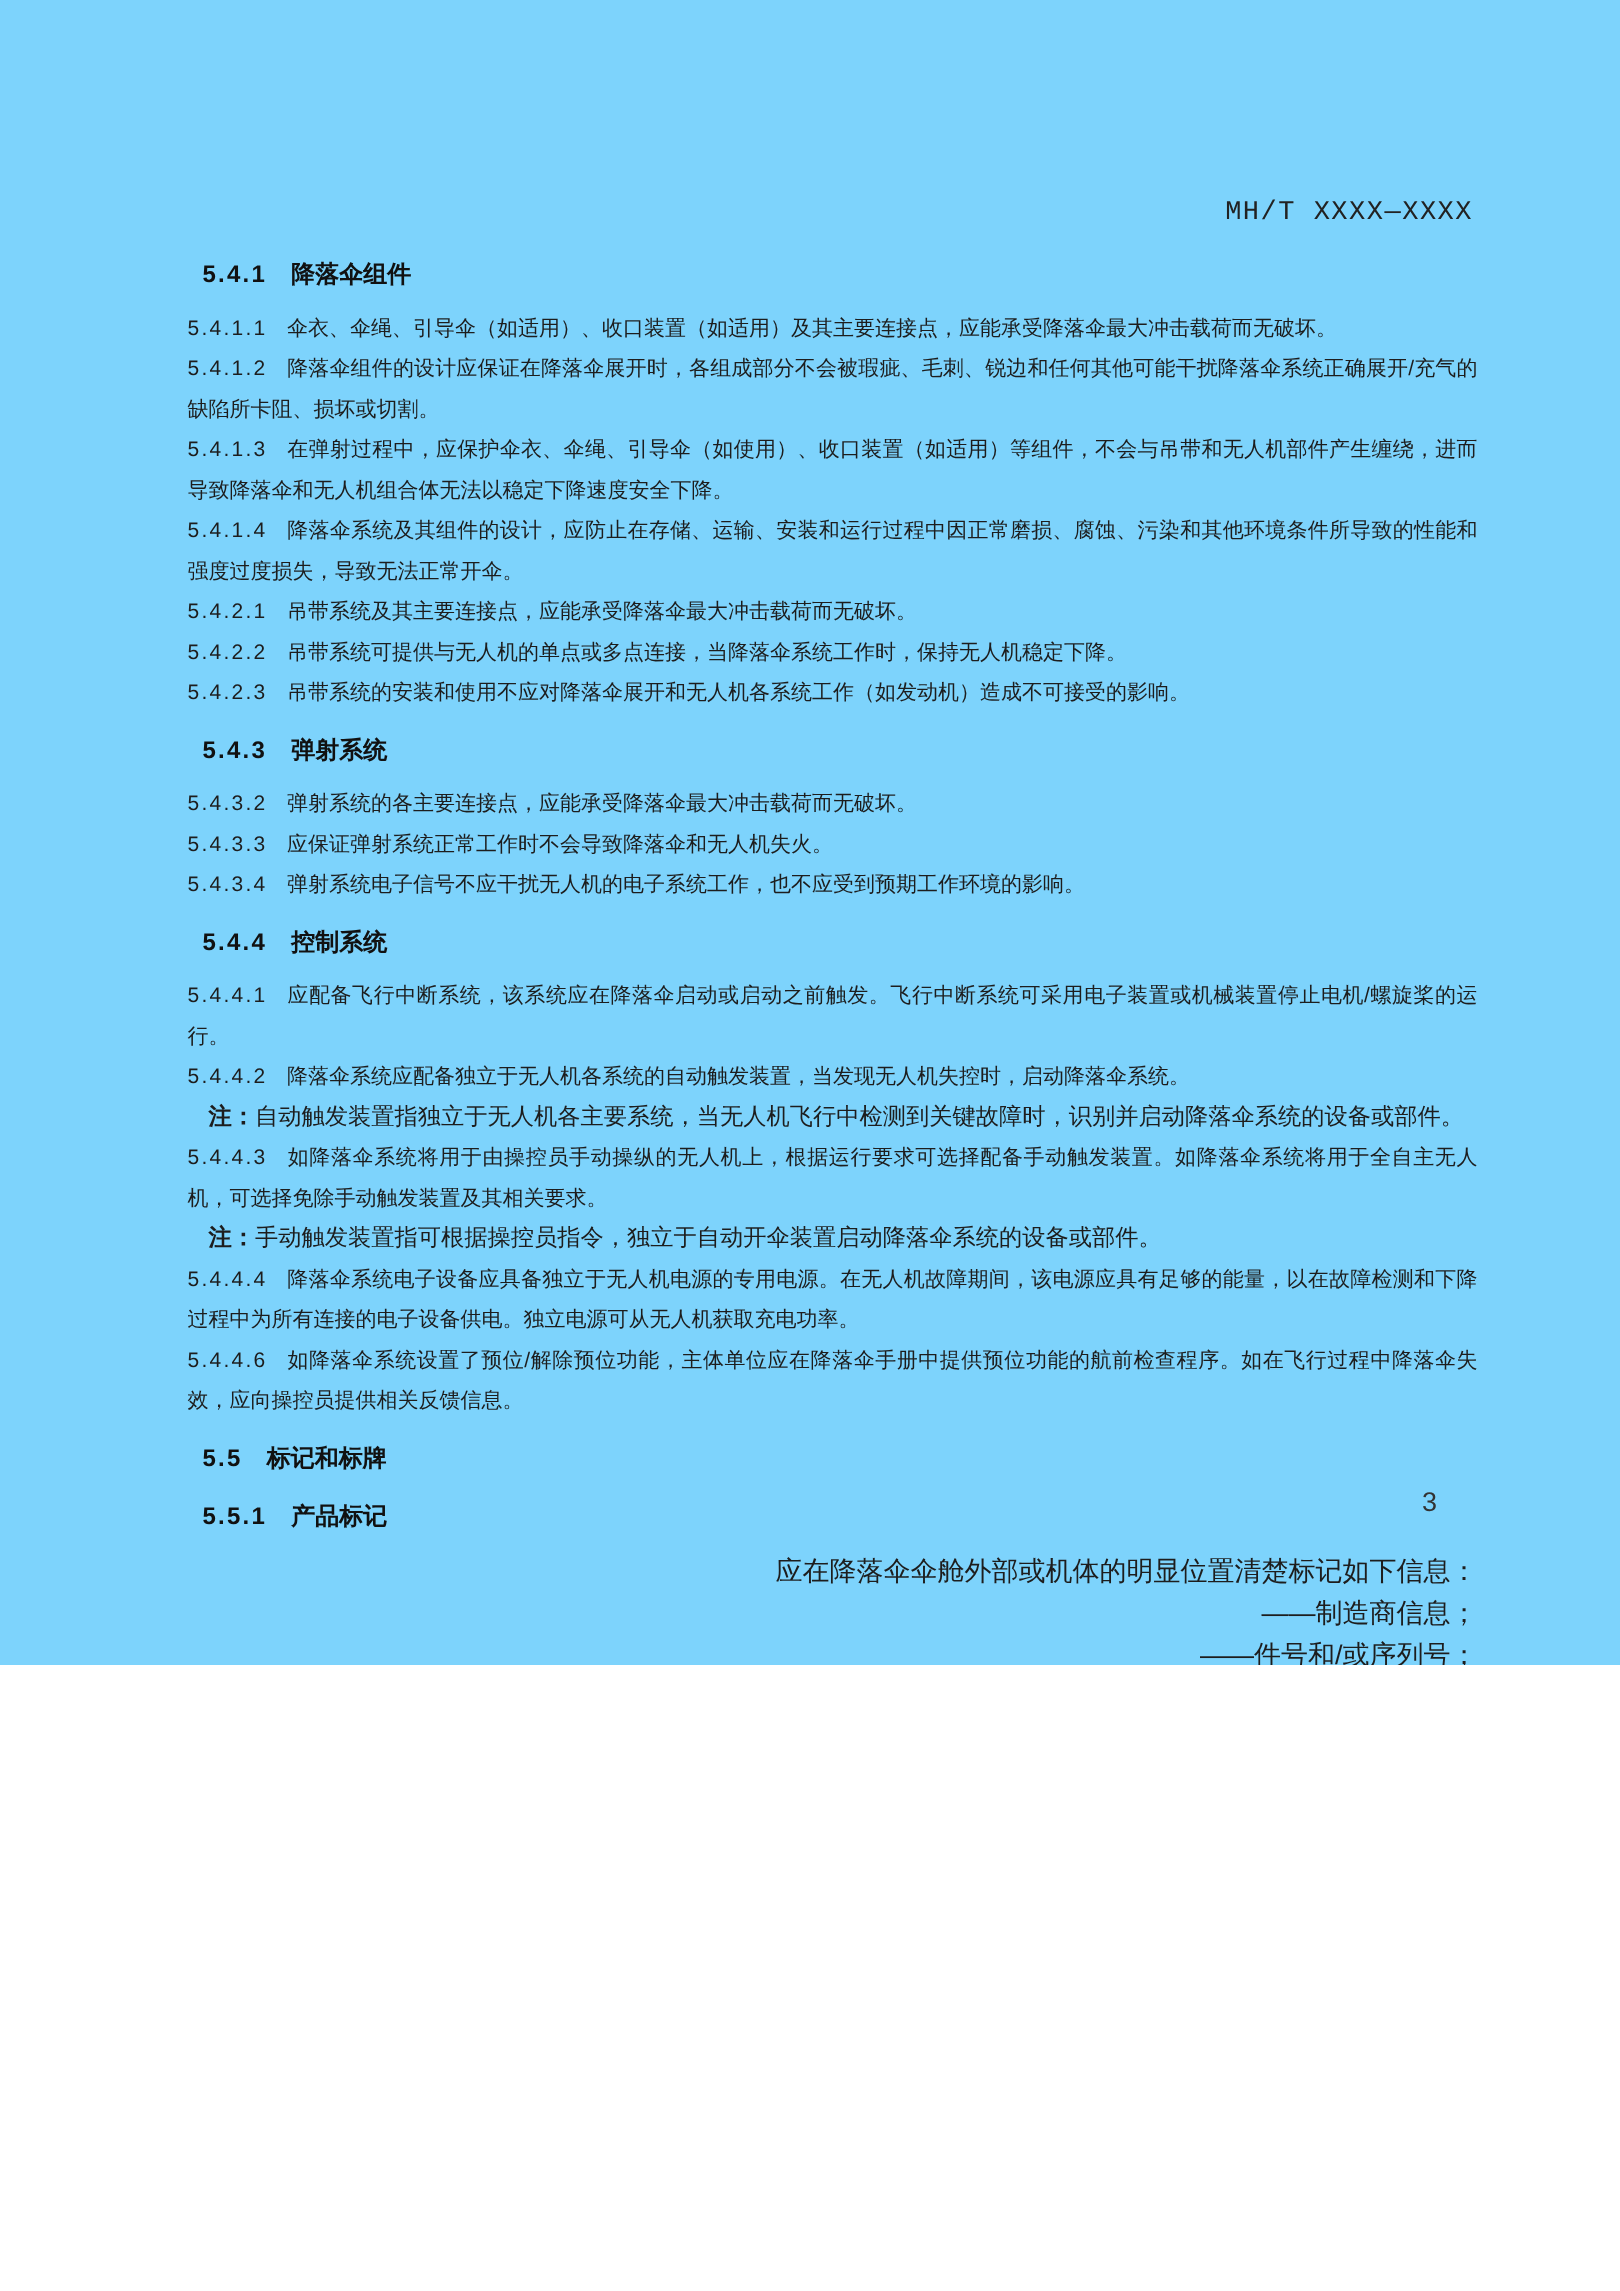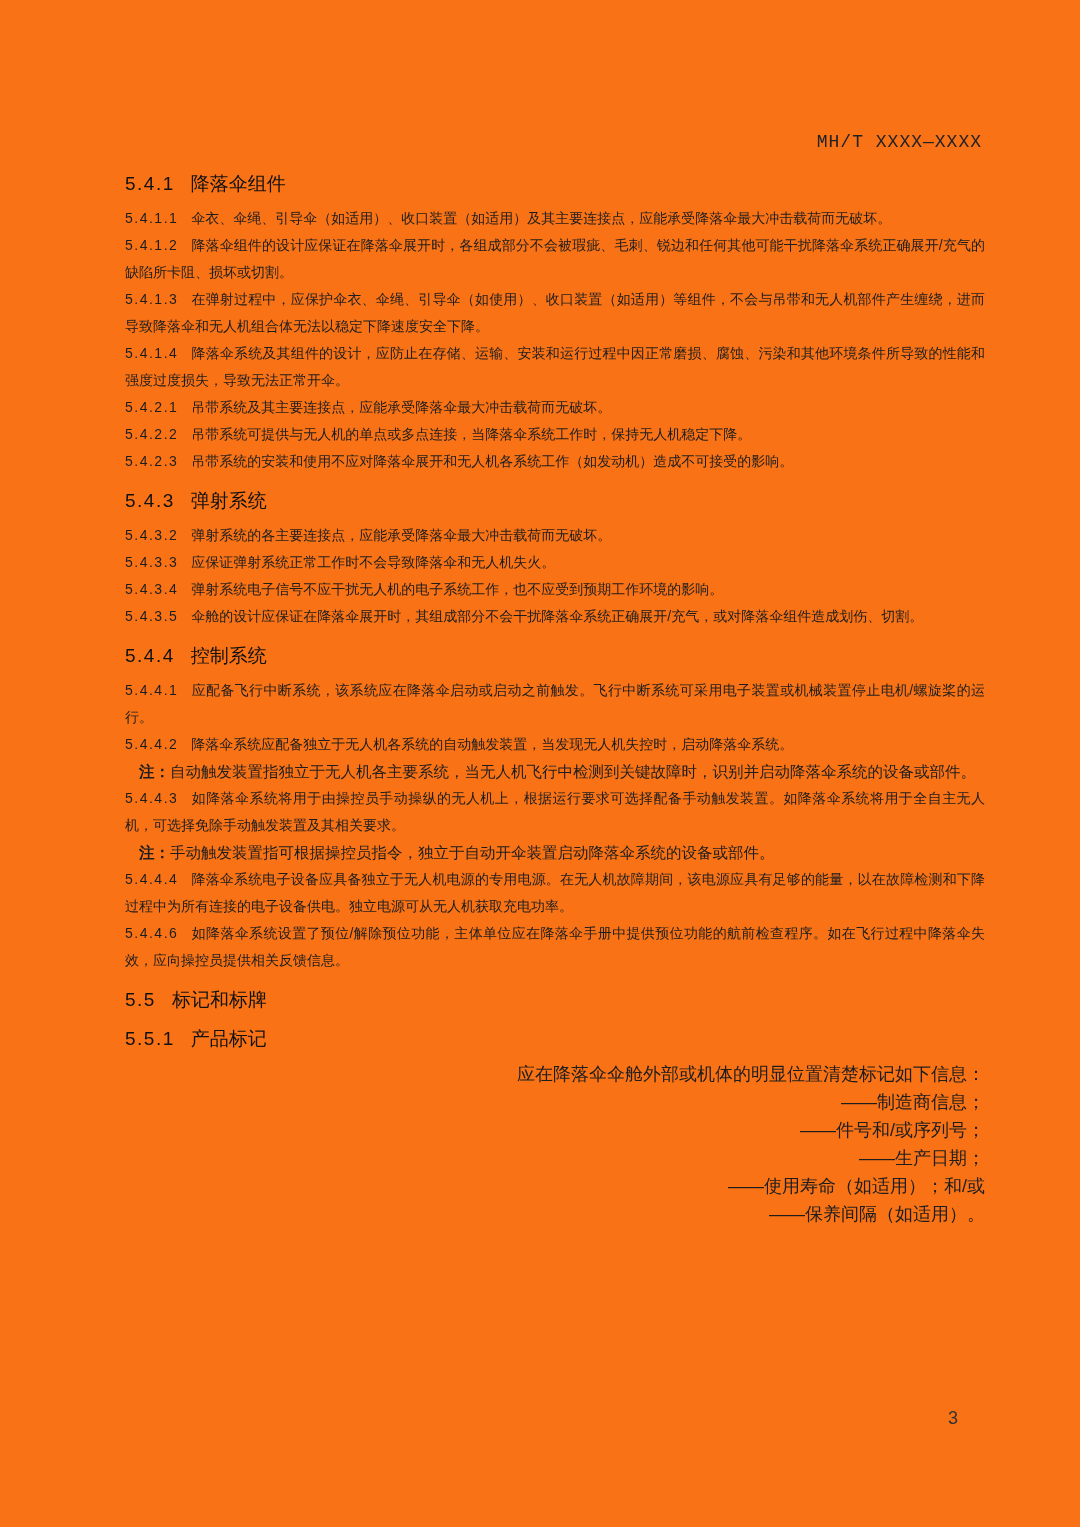--- a/index.html
+++ b/index.html
@@ -1,20 +1,20 @@
 <!DOCTYPE html>
 <html lang="zh"><head>
 <meta charset="utf-8">
 <style>
   html, body { margin: 0; padding: 0; background: #ffffff; }
   .page {
     position: relative;
     width: 1080px;
-    height: 1527px;
-    background: #f97316;
+    height: 1110px;
+    background: #7dd3fc;
     overflow: hidden;
     font-family: "Liberation Sans", sans-serif;
     color: #1d1d1d;
   }
   .header {
     position: absolute;
     top: 132px;
     left: 125px;
     right: 98px;
     text-align: right;
@@ -23,24 +23,24 @@
     letter-spacing: 1px;
     color: #222;
   }
   .content {
     position: absolute;
     top: 170px;
     left: 125px;
     right: 95px;
   }
   .sec-heading {
-    font-weight: normal;
-    font-size: 19px;
+    font-weight: bold;
+    font-size: 16px;
     line-height: 27px;
-    margin: 12px 0 8px 0;
+    margin: 12px 0 8px 10px;
     color: #111;
   }
   .content > .sec-heading:first-child { margin-top: 0; }
   .sec-heading .num { margin-right: 16px; letter-spacing: 1.5px; }
   .clause {
     margin: 0;
     font-size: 14px;
     line-height: 27px;
     text-align: justify;
     color: #1d1d1d;
@@ -113,23 +113,20 @@
   </div>
       <p class="clause">
     <span class="num">5.4.3.2</span><span class="txt">弹射系统的各主要连接点，应能承受降落伞最大冲击载荷而无破坏。</span>
   </p>
       <p class="clause">
     <span class="num">5.4.3.3</span><span class="txt">应保证弹射系统正常工作时不会导致降落伞和无人机失火。</span>
   </p>
       <p class="clause">
     <span class="num">5.4.3.4</span><span class="txt">弹射系统电子信号不应干扰无人机的电子系统工作，也不应受到预期工作环境的影响。</span>
   </p>
-      <p class="clause">
-    <span class="num">5.4.3.5</span><span class="txt">伞舱的设计应保证在降落伞展开时，其组成部分不会干扰降落伞系统正确展开/充气，或对降落伞组件造成划伤、切割。</span>
-  </p>
       <div class="sec-heading">
     <span class="num">5.4.4</span><span class="title">控制系统</span>
   </div>
       <p class="clause">
     <span class="num">5.4.4.1</span><span class="txt">应配备飞行中断系统，该系统应在降落伞启动或启动之前触发。飞行中断系统可采用电子装置或机械装置停止电机/螺旋桨的运行。</span>
   </p>
       <p class="clause">
     <span class="num">5.4.4.2</span><span class="txt">降落伞系统应配备独立于无人机各系统的自动触发装置，当发现无人机失控时，启动降落伞系统。</span>
   </p>
       <p class="note">

